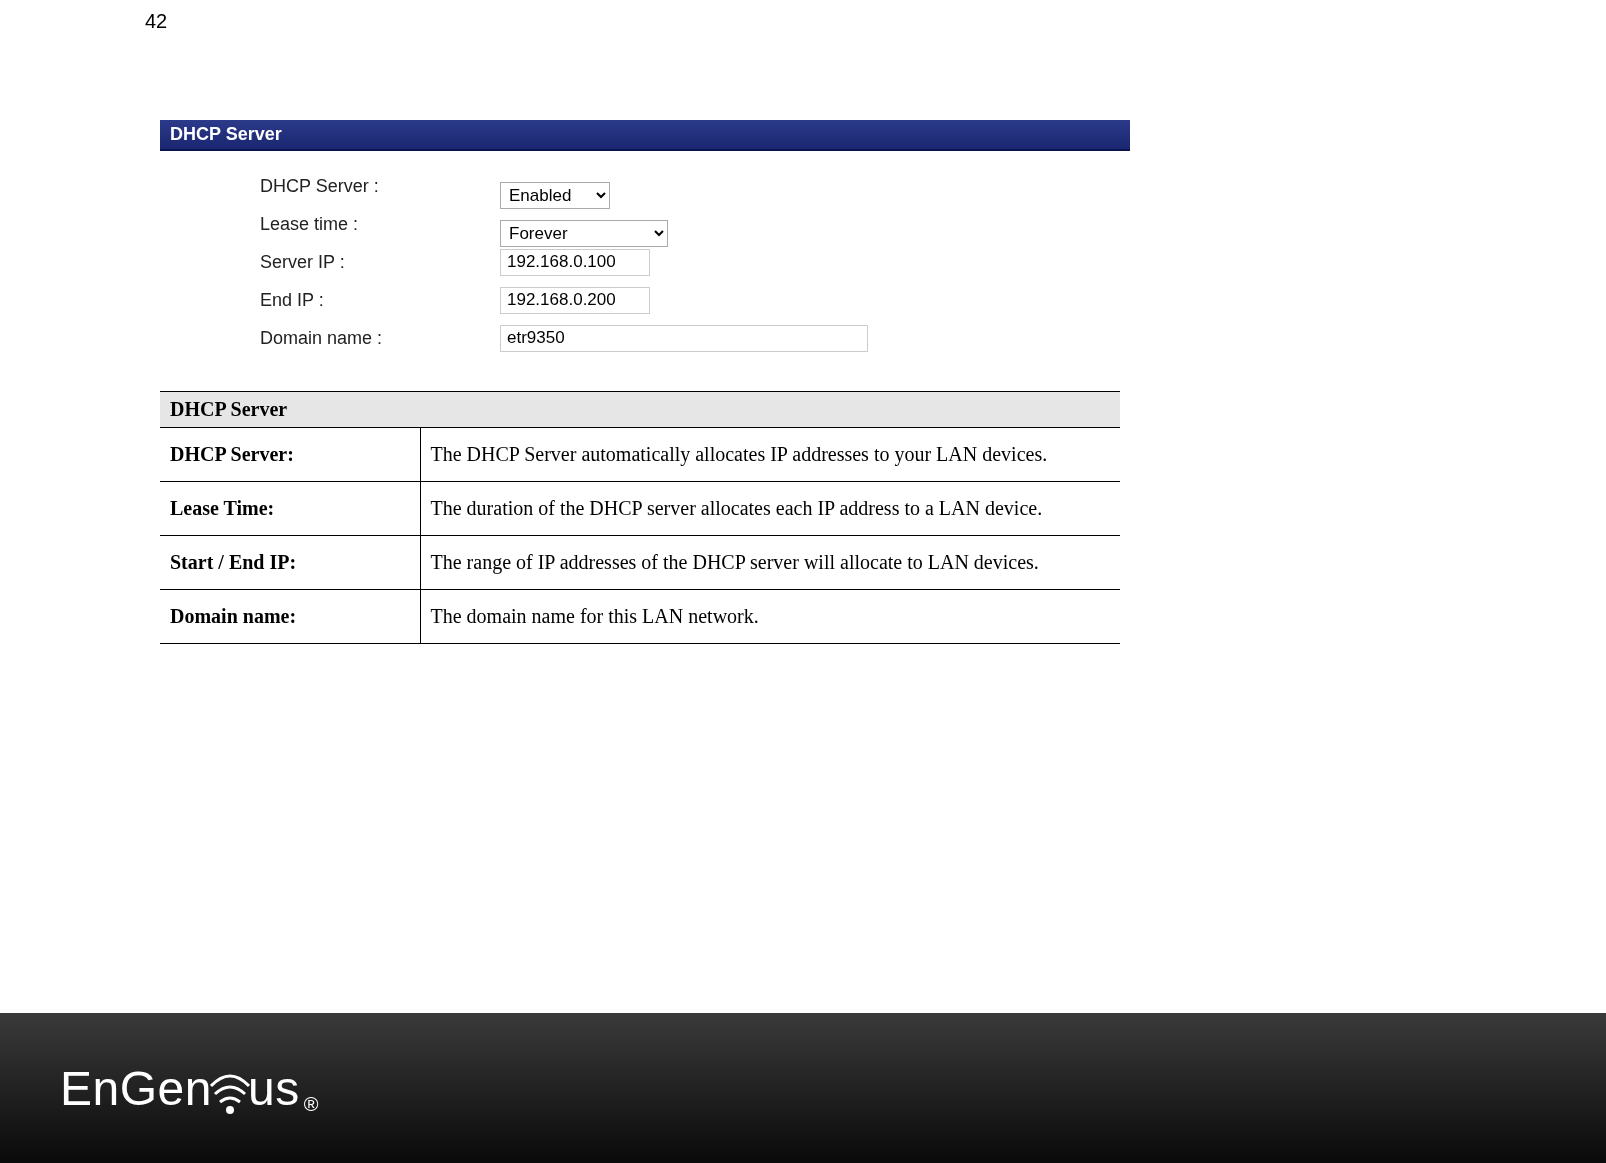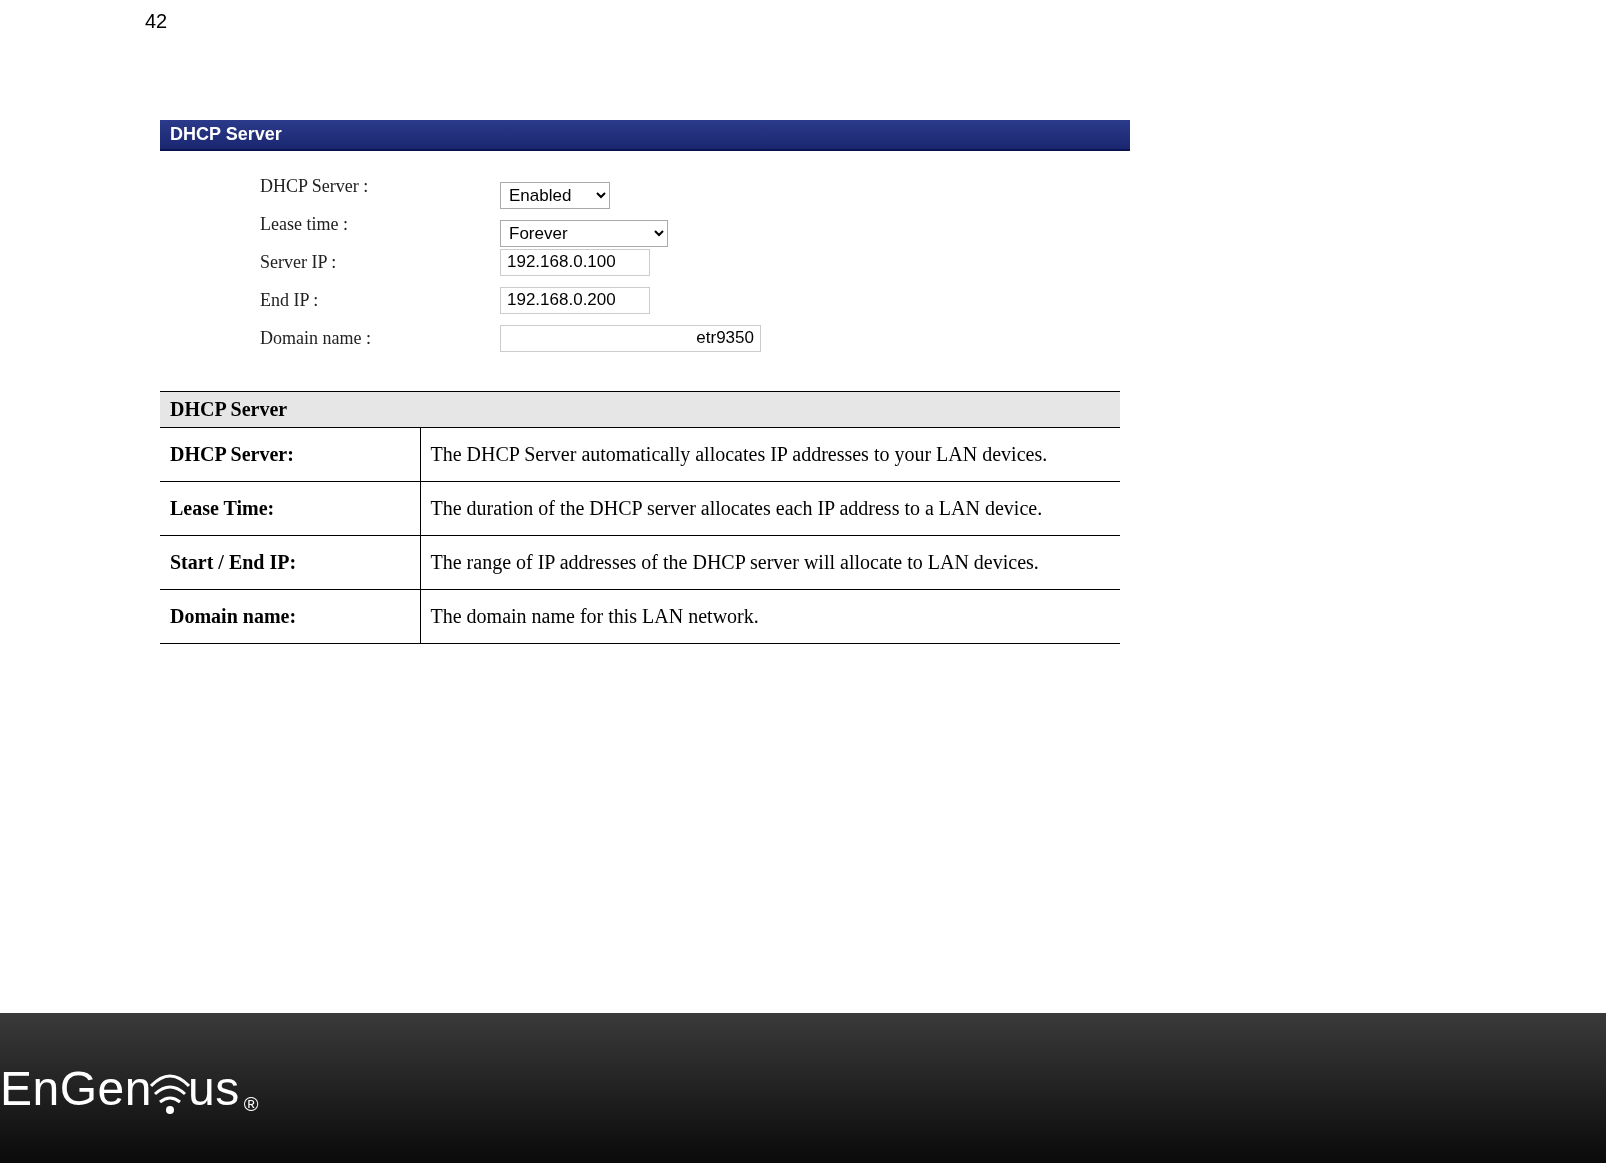--- a/index.html
+++ b/index.html
@@ -39,42 +39,42 @@
     .form-row {
       display: flex;
       align-items: center;
       margin-bottom: 8px;
       height: 30px;
     }
     .form-label {
       width: 240px;
       font-size: 18px;
       color: #222;
-      font-family: Liberation Serif, serif;
+      font-family: Liberation Sans, sans-serif;
     }
     .form-select {
       font-size: 17px;
       font-family: Arial, sans-serif;
       padding: 2px 4px;
       border: 1px solid #aaa;
       background: #fff;
       height: 27px;
       margin-top: 18px;
     }
     .sel-enabled { width: 110px; }
     .sel-forever { width: 168px; }
     .form-input {
       font-size: 17px;
       font-family: Arial, sans-serif;
       padding: 2px 6px;
       border: 1px solid #ccc;
       height: 27px;
     }
     .inp-ip { width: 150px; }
-    .inp-domain { width: 261px; text-align: right; }
+    .inp-domain { width: 368px; }
     .desc-table {
       width: 960px;
       border-collapse: collapse;
       font-family: "Times New Roman", Times, serif;
       font-size: 20px;
     }
     .desc-header-row td {
       background: #e6e6e6;
       font-weight: bold;
       padding: 6px 10px;
@@ -96,20 +96,21 @@
     }
     .footer {
       position: absolute;
       bottom: 0;
       left: 0;
       width: 1606px;
       height: 150px;
       background: linear-gradient(#3a3a3a, #0a0a0a);
       display: flex;
       align-items: center;
+      padding-left: 60px;
     }
     .logo {
       display: flex;
       align-items: flex-end;
       color: #fff;
       user-select: none;
     }
     .logo-text {
       font-size: 48px;
       font-weight: 500;

